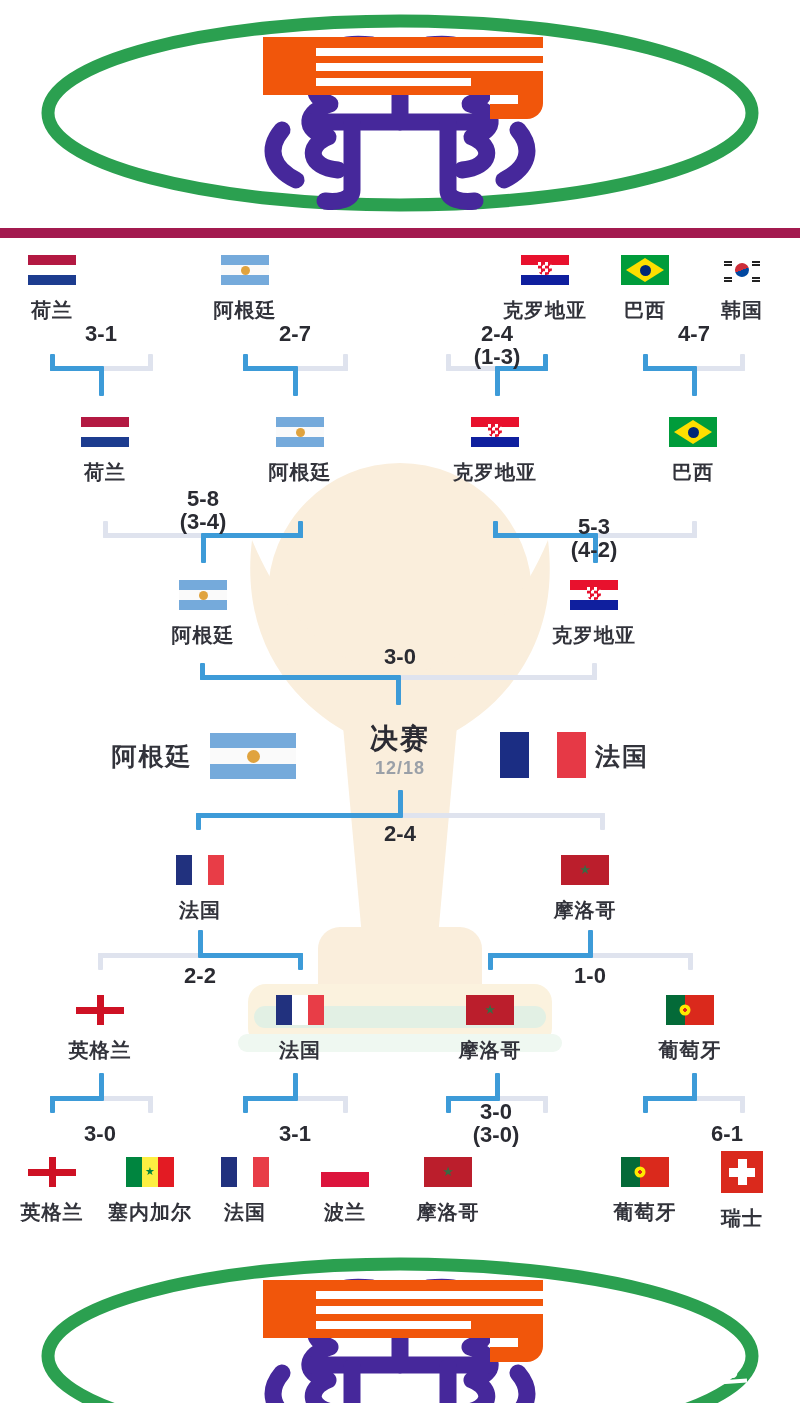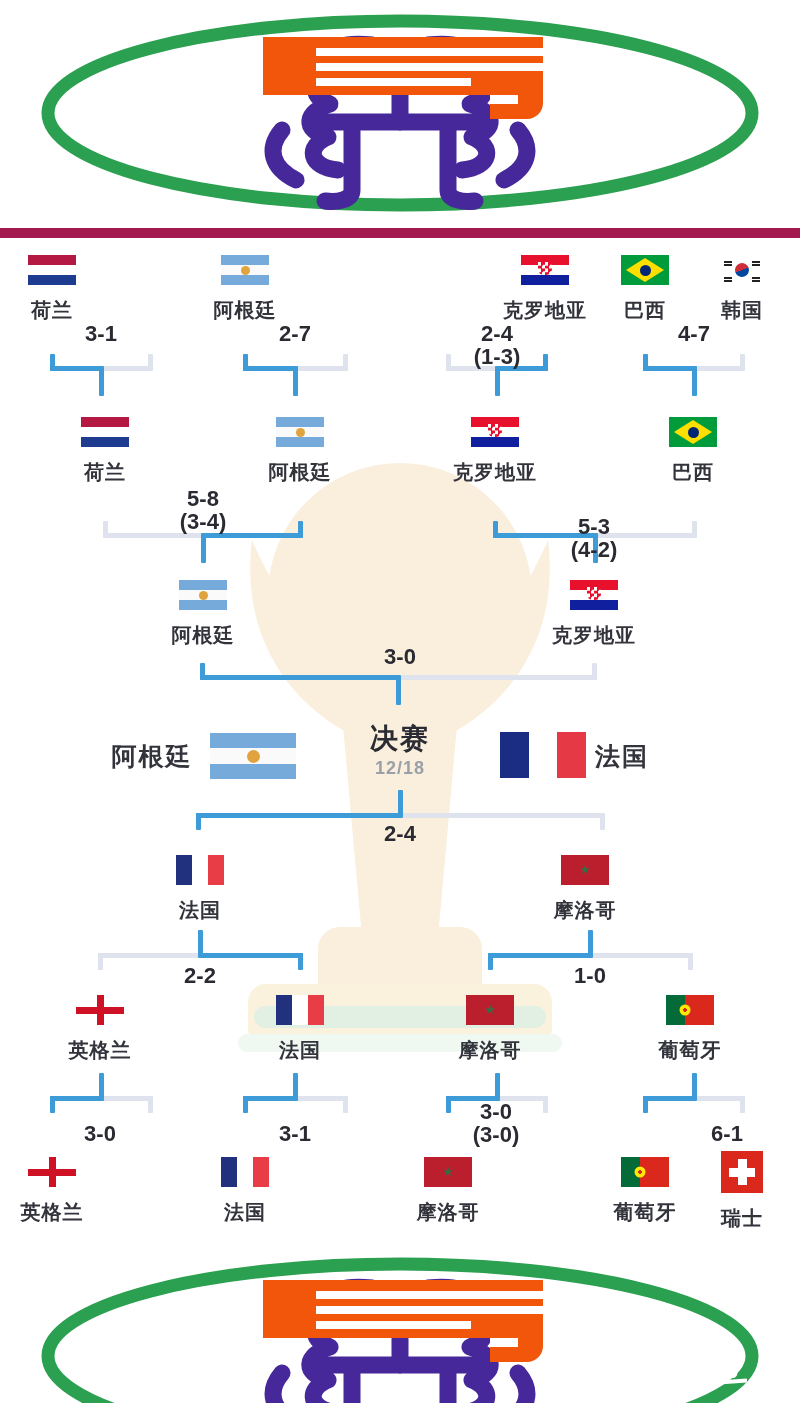--- a/index.html
+++ b/index.html
@@ -388,23 +388,31 @@
     <div>(3-0)</div>
   </div>
   <div class="score" style="left:727px;top:1122px">
     <div>6-1</div>
   </div>
 
   <div class="slot" style="left:52px;top:1157px">
     <div class="flag" data-flag="en"></div>
     <div class="tname">英格兰</div>
   </div>
+  <div class="slot" style="left:150px;top:1157px">
+    <div class="flag" data-flag="sn"></div>
+    <div class="tname">塞内加尔</div>
+  </div>
   <div class="slot" style="left:245px;top:1157px">
     <div class="flag" data-flag="fr"></div>
     <div class="tname">法国</div>
+  </div>
+  <div class="slot" style="left:345px;top:1157px">
+    <div class="flag" data-flag="pl"></div>
+    <div class="tname">波兰</div>
   </div>
   <div class="slot" style="left:448px;top:1157px">
     <div class="flag" data-flag="ma"></div>
     <div class="tname">摩洛哥</div>
   </div>
   <div class="slot" style="left:645px;top:1157px">
     <div class="flag" data-flag="pt"></div>
     <div class="tname">葡萄牙</div>
   </div>
   <div class="slot" style="left:742px;top:1157px">

